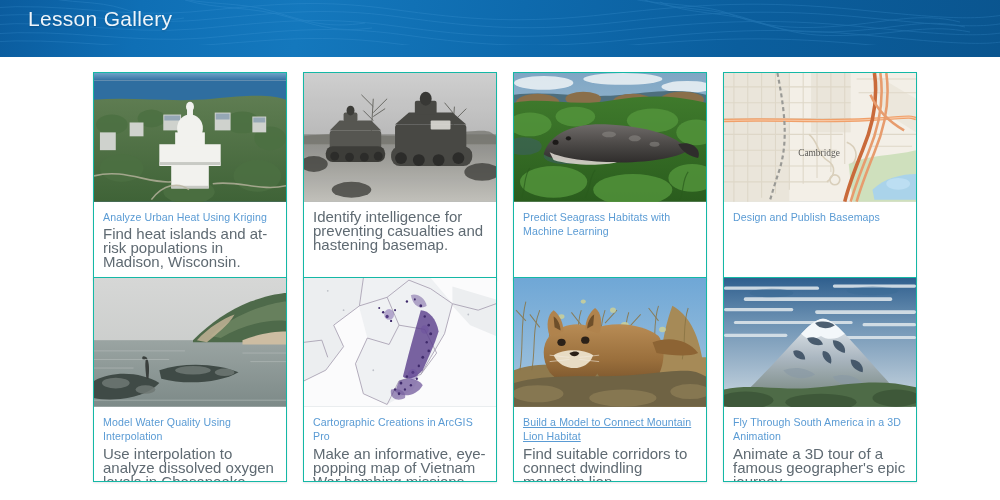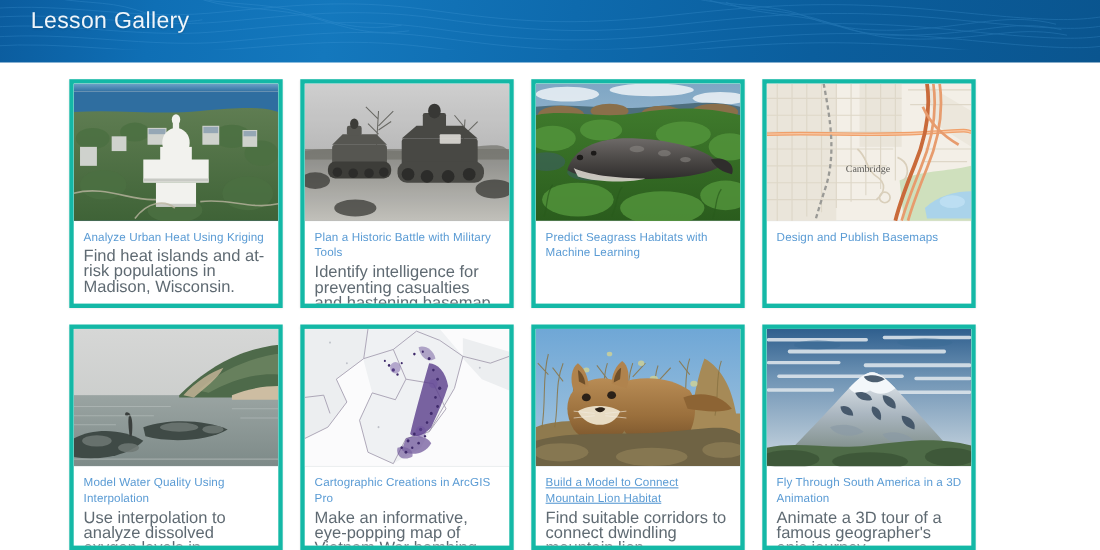--- a/index.html
+++ b/index.html
@@ -47,33 +47,33 @@
     padding: 0;
   }
   .row {
     position: absolute;
     left: 0;
     width: 1000px;
     display: flex;
     gap: 0;
   }
   .row-1 { top: 15px; }
-  .row-2 { top: 238px; border-radius: 11px; }
+  .row-2 { top: 220px; border-radius: 11px; }
 
   .card {
     position: relative;
     width: 194px;
     margin-left: 16px;
     background: #ffffff;
-    border: 4px solid #14b8a6;
+    border: 1px solid #14b8a6;
     box-shadow: 0 1px 2px rgba(0,0,0,0.10);
     box-sizing: border-box;
     overflow: hidden;
   }
-  .card:first-child { margin-left: 63px; }
+  .card:first-child { margin-left: 93px; }
   .row-1 .card { height: 208px; }
   .row-2 .card { height: 205px; }
 
   .card-thumb {
     position: relative;
     width: 100%;
     height: 0;
     padding-bottom: 67%;
     overflow: hidden;
     background: #cfd6da;
@@ -254,21 +254,20 @@
           </g>
           <g fill="#3c3c38" opacity="0.75">
             <ellipse cx="10" cy="92" rx="14" ry="8"></ellipse>
               <ellipse cx="180" cy="100" rx="18" ry="9"></ellipse>
             <ellipse cx="48" cy="118" rx="20" ry="8"></ellipse>
           </g>
           <rect width="194" height="130" fill="#000" opacity="0.04"></rect>
         </svg>
       </div>
       <div class="card-body">
-        <a class="card-title" href="#">Plan a Historic Battle with Military Tools</a>
         <p class="card-desc">Identify intelligence for preventing casualties and hastening basemap.</p>
       </div>
     </div>
 
     <div class="card">
       <div class="card-thumb">
         <svg viewBox="0 0 194 130" preserveAspectRatio="none">
           <defs>
             <linearGradient id="t3sky" x1="0" y1="0" x2="0" y2="1">
               <stop offset="0" stop-color="#7fa6c4"></stop>

